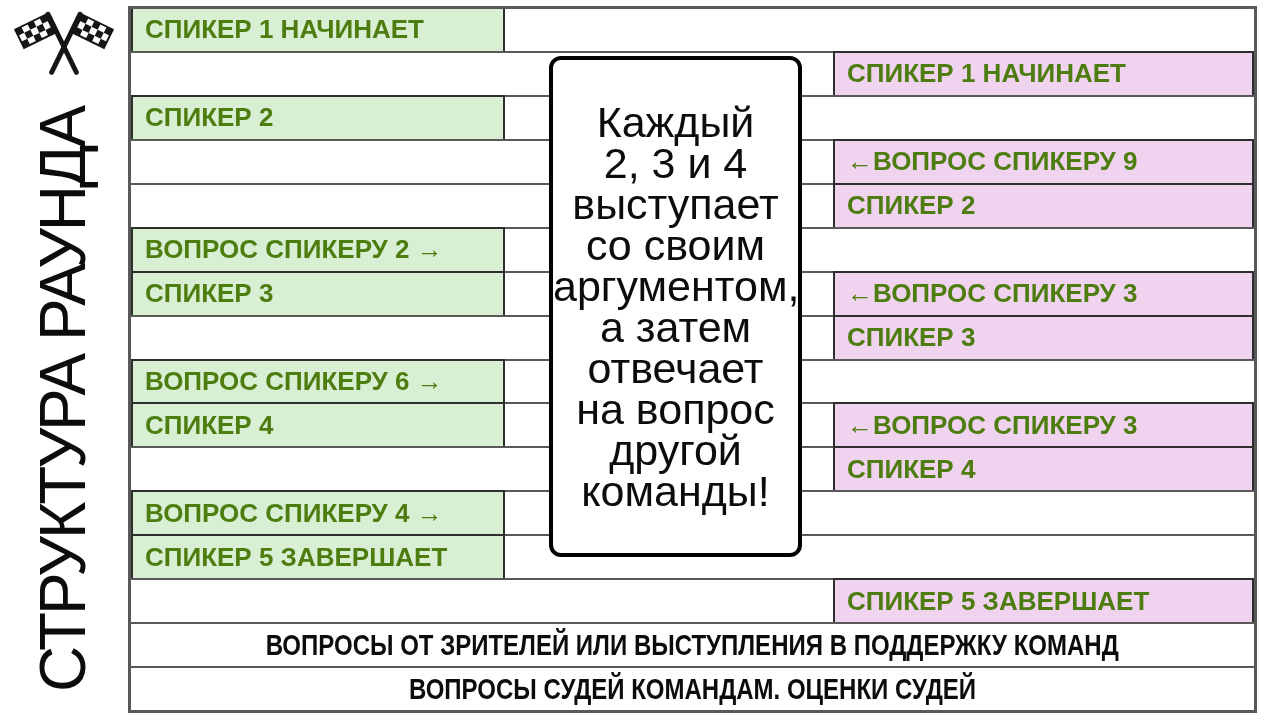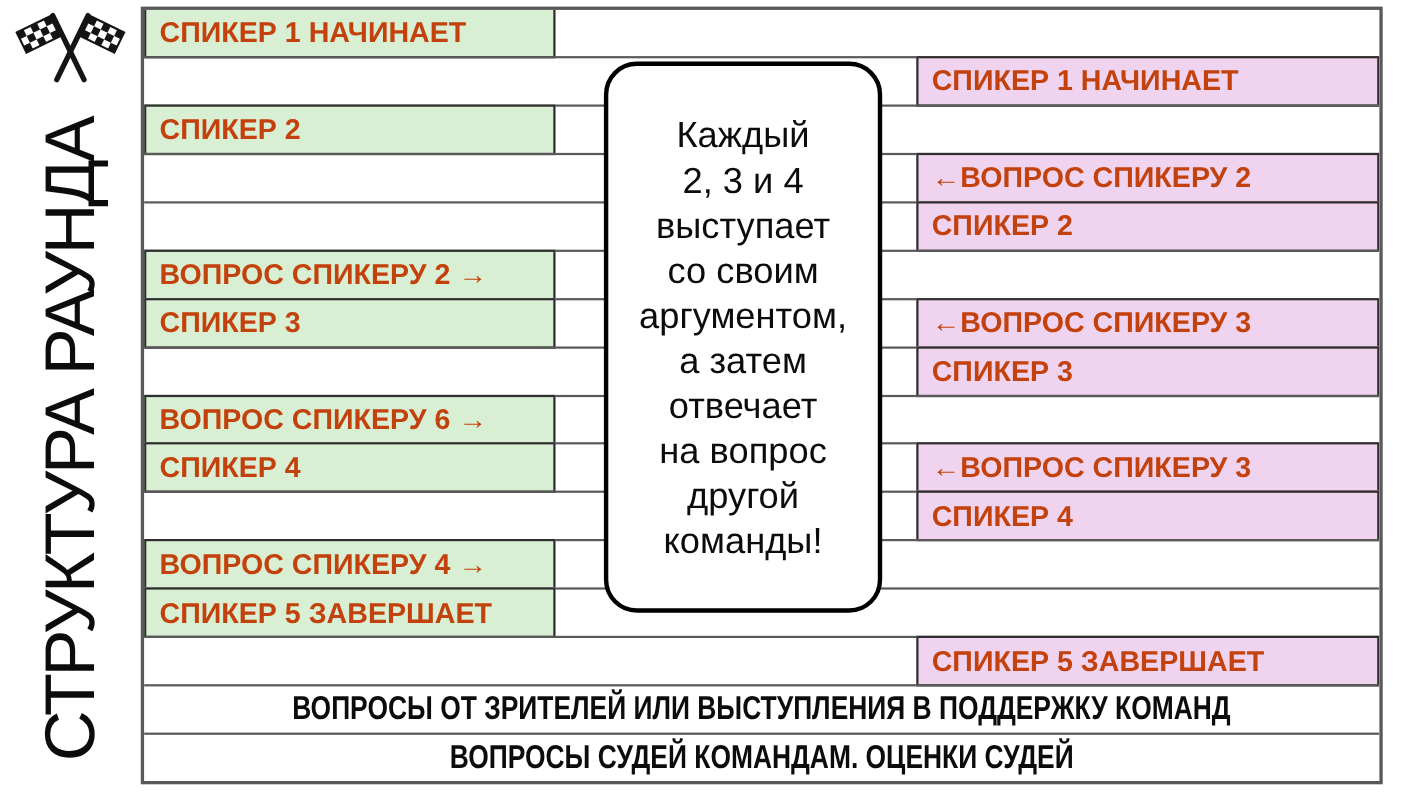--- a/index.html
+++ b/index.html
@@ -15,33 +15,33 @@
   .flags{position:absolute;left:6px;top:2px;width:116px;height:86px;}
 
   
   .table{position:absolute;left:128px;top:6px;width:1129px;height:707px;
          border:3px solid #595959;box-sizing:border-box;display:flex;flex-direction:column;overflow:hidden;}
   .row{flex:1;position:relative;border-top:2px solid #595959;}
   .row:first-child{border-top:none;}
 
   .cell{position:absolute;top:-2px;bottom:-2px;box-sizing:border-box;
         border:2px solid #2e2e2e;display:flex;align-items:center;
-        padding-left:12px;font-weight:700;font-size:26px;white-space:nowrap;color:#c2410c;}
+        padding-left:12px;font-weight:700;font-size:26px;white-space:nowrap;color:#4d7c0f;}
   .cell.l{left:0;width:374px;background:#d9efd3;}
   .cell.r{right:0;width:421px;background:#f0d3ee;}
 
   .full{position:absolute;left:0;right:0;top:0;bottom:0;display:flex;align-items:center;justify-content:center;
         font-weight:700;font-size:30px;color:#0c0c0c;}
   .cond{display:inline-block;transform:scaleX(0.8);white-space:nowrap;}
 
   
   .note{position:absolute;left:549px;top:56px;width:253px;height:501px;box-sizing:border-box;
-        background:#ffffff;border:4px solid #000;border-radius:30px;z-index:4;
-        display:flex;flex-direction:column;justify-content:center;align-items:center;
-        text-align:center;font-size:33px;line-height:41px;color:#0c0c0c;}
+        background:#ffffff;border:4px solid #000;border-radius:12px;z-index:4;
+        display:flex;flex-direction:column;justify-content:center;
+        text-align:center;font-size:43px;line-height:41px;color:#0c0c0c;}
   .note .b{font-weight:400;}
 </style>
 </head>
 <body>
 
 <div class="canvas">
 
   <svg class="flags" viewBox="0 0 120 88" aria-hidden="true">
 
     <g transform="rotate(-26 59 44)">
@@ -81,21 +81,21 @@
     <div class="row">
         <div class="cell l">СПИКЕР 1 НАЧИНАЕТ</div>
       </div>
     <div class="row">
         <div class="cell r">СПИКЕР 1 НАЧИНАЕТ</div>
       </div>
     <div class="row">
         <div class="cell l">СПИКЕР 2</div>
       </div>
     <div class="row">
-        <div class="cell r">←ВОПРОС СПИКЕРУ 2</div>
+        <div class="cell r">←ВОПРОС СПИКЕРУ 9</div>
       </div>
     <div class="row">
         <div class="cell r">СПИКЕР 2</div>
       </div>
     <div class="row">
         <div class="cell l">ВОПРОС СПИКЕРУ 2 →</div>
       </div>
     <div class="row">
         <div class="cell l">СПИКЕР 3</div>
         <div class="cell r">←ВОПРОС СПИКЕРУ 3</div>

